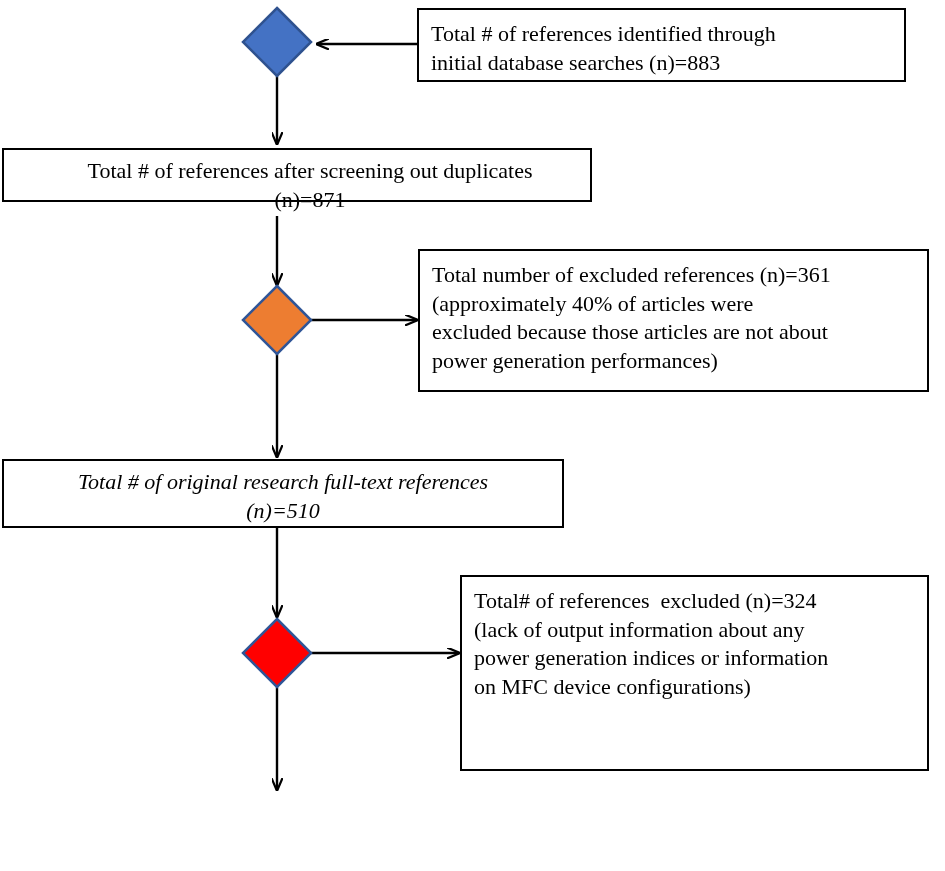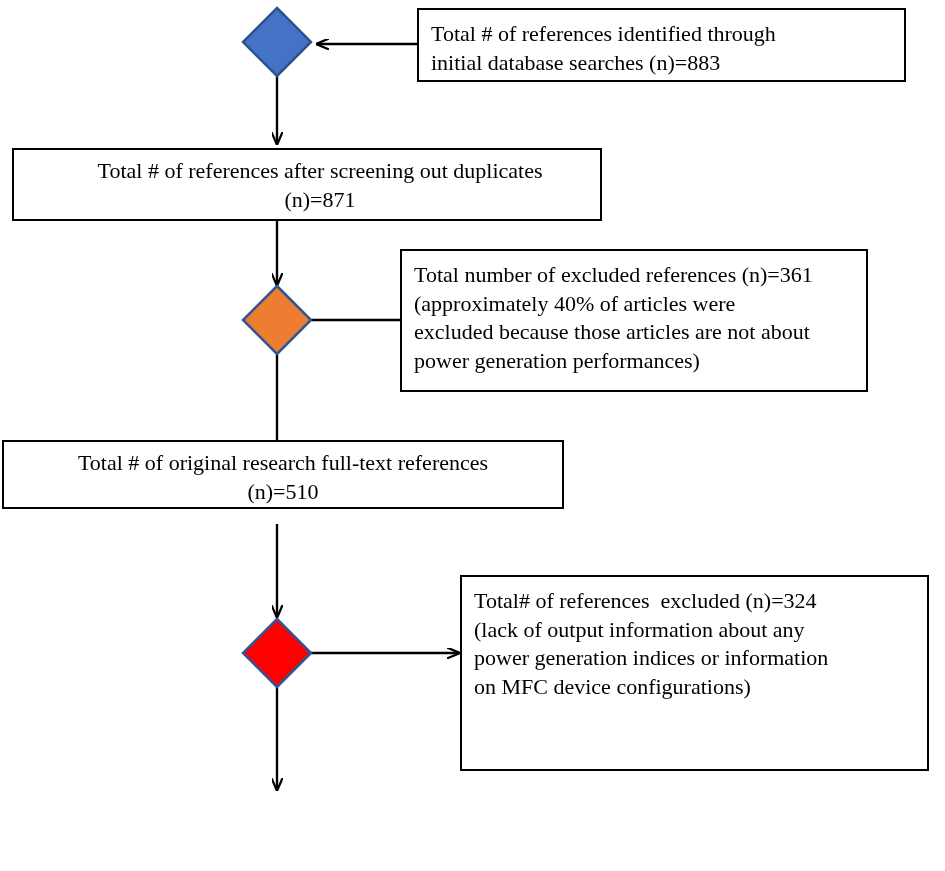--- a/index.html
+++ b/index.html
@@ -76,29 +76,29 @@
     <polygon points="277,8 311,42 277,76 243,42" fill="#4472C4" stroke="#2F528F" stroke-width="2.5"></polygon>
 
     <polygon points="277,286 311,320 277,354 243,320" fill="#ED7D31" stroke="#2F5597" stroke-width="2.5"></polygon>
 
     <polygon points="277,619 311,653 277,687 243,653" fill="#FF0000" stroke="#2F5597" stroke-width="2.5"></polygon>
   </svg>
 
   <div class="node-box box-left" style="left:417px; top:8px; width:489px; height:74px;">Total # of references identified through
 initial database searches (n)=883</div>
 
-  <div class="node-box box-center" style="left:12px; top:148px; width:590px; height:73px;padding-left:32px;">Total # of references after screening out duplicates
+  <div class="node-box box-center" style="left:2px; top:148px; width:590px; height:54px;padding-left:32px;">Total # of references after screening out duplicates
 (n)=871</div>
 
-  <div class="node-box box-left" style="left:400px; top:249px; width:468px; height:143px;">Total number of excluded references (n)=361
+  <div class="node-box box-left" style="left:418px; top:249px; width:511px; height:143px;">Total number of excluded references (n)=361
 (approximately 40% of articles were
 excluded because those articles are not about
 power generation performances)</div>
 
-  <div class="node-box box-center" style="left:2px; top:440px; width:562px; height:69px;">Total # of original research full-text references
+  <div class="node-box box-center" style="left:2px; top:459px; width:562px; height:69px;font-style:italic;">Total # of original research full-text references
 (n)=510</div>
 
   <div class="node-box box-left" style="left:460px; top:575px; width:469px; height:196px;">Total# of references  excluded (n)=324
 (lack of output information about any
 power generation indices or information
 on MFC device configurations)</div>
 
 
 </div>
 

